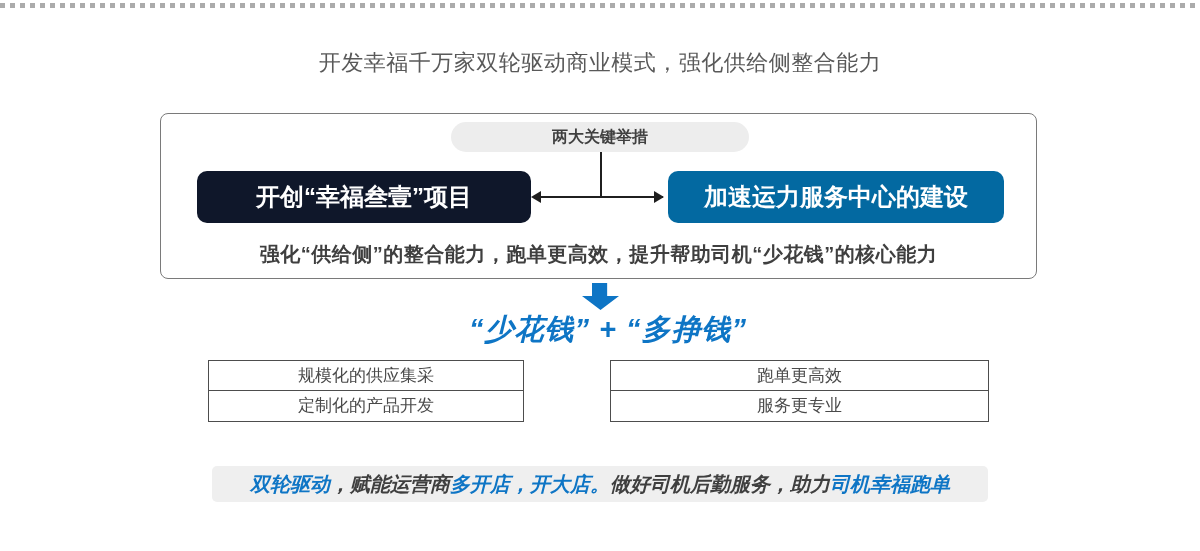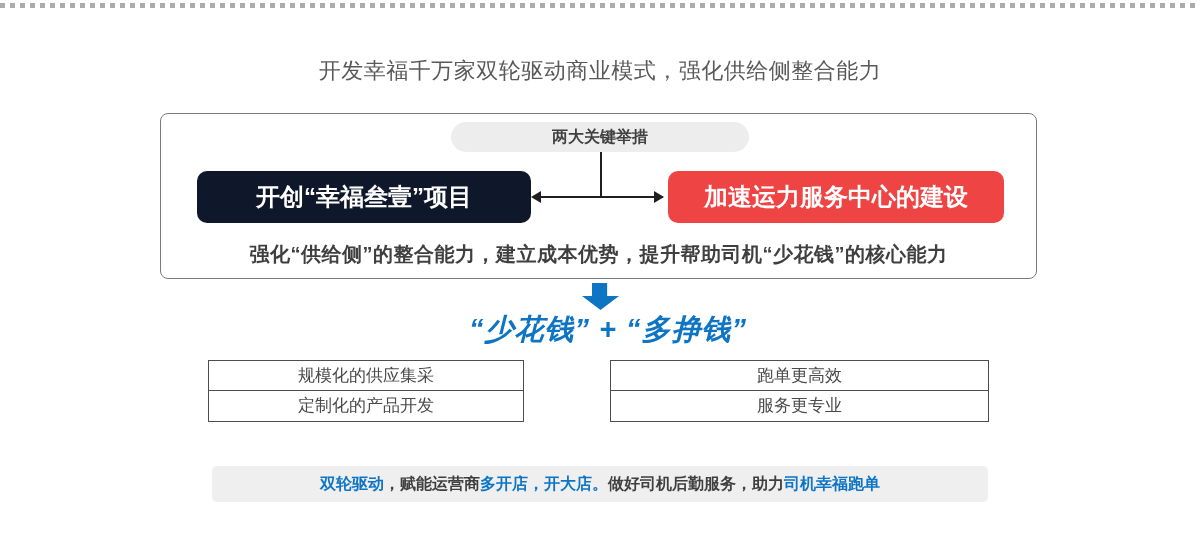--- a/index.html
+++ b/index.html
@@ -2,21 +2,21 @@
 <html><head>
 <meta charset="utf-8">
 <style>
   * { margin:0; padding:0; box-sizing:border-box; }
   body { background:#fff; font-family:"Liberation Sans","DejaVu Sans",sans-serif; }
   .page { position:relative; width:1200px; height:551px; background:#ffffff; overflow:hidden; }
 
   .top-dashes { position:absolute; left:0; top:3px; width:1200px; height:5px;
     background:repeating-linear-gradient(90deg,#ababab 0 5px,transparent 5px 10px); }
 
-  .title { position:absolute; left:0; top:56px; width:1200px; text-align:center;
+  .title { position:absolute; left:0; top:48px; width:1200px; text-align:center;
     font-size:22px; color:#595959; letter-spacing:0.5px; }
 
   .frame { position:absolute; left:160px; top:113px; width:877px; height:166px;
     border:1px solid #7a7a7a; border-radius:8px; background:#fff; }
 
   .pill { position:absolute; left:290px; top:8px; width:298px; height:30px;
     background:#ededed; border-radius:15px; text-align:center; line-height:30px;
     font-weight:bold; font-size:16px; color:#404040; }
 
   .vline { position:absolute; left:439px; top:38px; width:2px; height:45px; background:#1f1f1f; }
@@ -42,43 +42,43 @@
 
   .info-table { position:absolute; top:360px; border:1px solid #4d4d4d; background:#fff; }
   .table-left  { left:208px; width:316px; }
   .table-right { left:610px; width:379px; }
   .info-row { height:30px; line-height:30px; text-align:center; font-size:17px;
     color:#4a4a4a; border-bottom:1px solid #4d4d4d; }
   .info-row:last-child { border-bottom:none; }
 
   .footer-bar { position:absolute; left:212px; top:466px; width:776px; height:36px;
     background:#efefef; border-radius:5px; text-align:center; line-height:36px;
-    font-size:16px; font-weight:bold; }
+    font-size:20px; font-weight:bold;font-style:italic; }
 </style>
 </head>
 <body>
 
 <div class="page">
 
   <div class="top-dashes"></div>
 
   <div class="title">开发幸福千万家双轮驱动商业模式，强化供给侧整合能力</div>
 
   <div class="frame">
     <div class="pill">两大关键举措</div>
 
     <div class="vline"></div>
     <div class="hline"></div>
     <div class="ah-left"></div>
     <div class="ah-right"></div>
 
     <div class="blue-btn btn-left" style="background: #0f172a;">开创“幸福叁壹”项目</div>
-    <div class="blue-btn btn-right" style="background: #ef4444;">加速运力服务中心的建设</div>
+    <div class="blue-btn btn-right" style="background: #0369a1;">加速运力服务中心的建设</div>
 
-    <div class="frame-desc">强化“供给侧”的整合能力，建立成本优势，提升帮助司机“少花钱”的核心能力</div>
+    <div class="frame-desc">强化“供给侧”的整合能力，跑单更高效，提升帮助司机“少花钱”的核心能力</div>
   </div>
 
   <div class="down-arrow" style="background: rgb(14, 117, 197);"></div>
 
   <div class="slogan" style="color: rgb(14, 117, 197);">“少花钱” + “多挣钱”</div>
 
   <div class="info-table table-left">
     <div class="info-row">规模化的供应集采</div>
     <div class="info-row">定制化的产品开发</div>
   </div>

